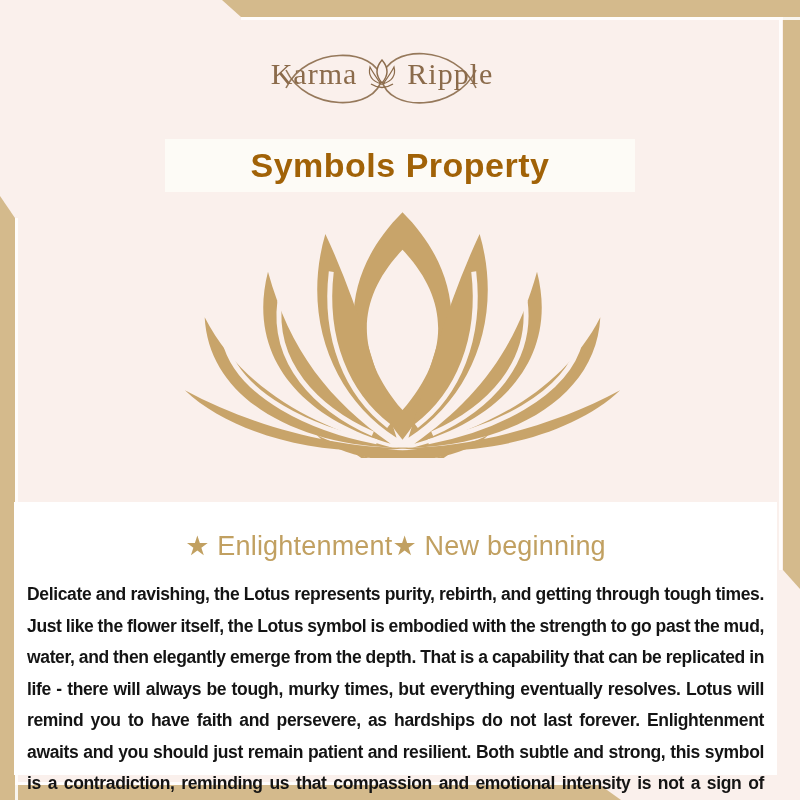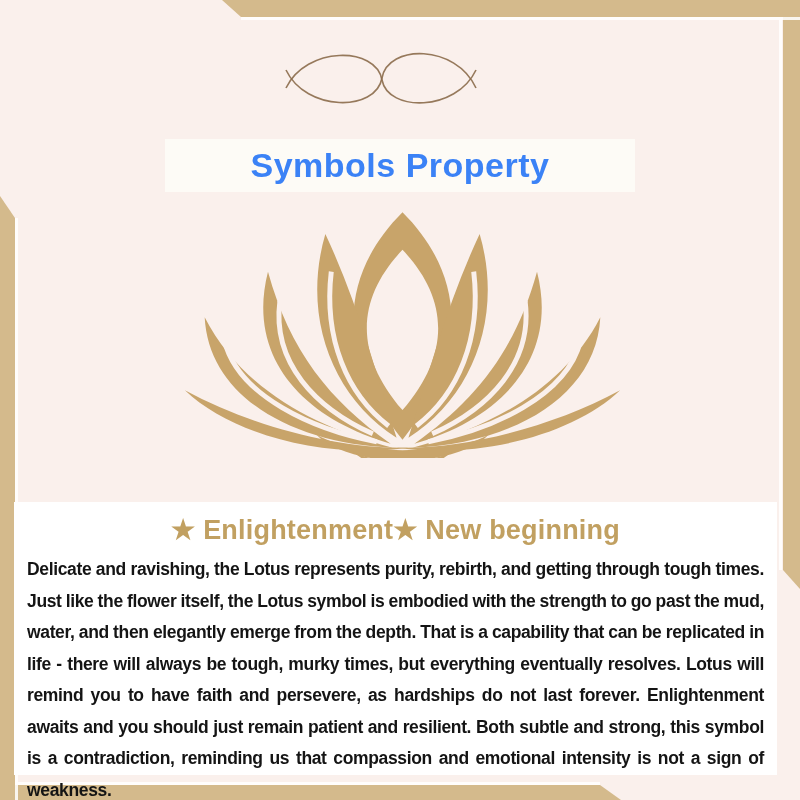--- a/index.html
+++ b/index.html
@@ -13,34 +13,34 @@
   .logo-swash{position:absolute;left:256px;top:42px;width:252px;height:72px;}
   .logo-row{position:absolute;left:256px;top:48px;width:252px;height:52px;
             display:flex;align-items:center;justify-content:center;gap:7px;}
   .logo-word{font-family:"Liberation Serif",serif;font-size:30px;color:#8b6b4b;
              letter-spacing:1px;line-height:1;}
   .logo-lotus{width:36px;height:34px;flex:0 0 auto;}
 
   
   .title-box{position:absolute;left:165px;top:139px;width:470px;height:53px;
              background:#fdfbf6;display:flex;align-items:center;justify-content:center;}
-  .title-text{font-size:34px;font-weight:700;color:#3b82f6;letter-spacing:.5px;}
+  .title-text{font-size:34px;font-weight:700;color:#a16207;letter-spacing:.5px;}
 
   
   .lotus-svg{position:absolute;left:175px;top:200px;width:455px;height:258px;}
 
   
   .banner{position:absolute;left:19px;top:450px;width:231px;height:38px;background:#c6a368;
           clip-path:polygon(0 0,100% 0,95.2% 100%,0 100%);
           display:flex;align-items:center;}
   .banner-text{color:#ffffff;font-size:23px;font-weight:600;letter-spacing:.5px;padding-left:19px;}
 
   
   .panel{position:absolute;left:14px;top:502px;width:763px;height:273px;background:#ffffff;}
-  .panel-heading{margin:0;padding-top:11px;text-align:center;font-size:27px;font-weight:700;
+  .panel-heading{margin:16px;padding-top:11px;text-align:center;font-size:27px;font-weight:400;
                  color:#c1a061;letter-spacing:.2px;line-height:34px;}
   .panel-paragraph{margin:7px 0 0 0;padding:0 13px;font-size:17.5px;font-weight:700;color:#141414;
                    line-height:31.5px;letter-spacing:-.35px;word-spacing:-.5px;text-align:justify;}
 </style>
 </head>
 <body>
 
 <div class="page">
 
   <svg class="frame-svg" viewBox="0 0 800 800">
@@ -55,20 +55,30 @@
       <polygon points="0,785 600,785 621,800 0,800" fill="#d4ba8c"></polygon>
       <rect x="15" y="218" width="3" height="582" fill="#ffffff" opacity="0.85"></rect>
       <rect x="18" y="782" width="582" height="3" fill="#ffffff" opacity="0.85"></rect>
     </g>
   </svg>
 
   <svg class="logo-swash" viewBox="0 0 252 72">
     <path d="M30,46 C50,4 120,4 126,38 C132,70 200,70 220,28" fill="none" stroke="#8b6b4b" stroke-width="1.6" opacity="0.9"></path>
     <path d="M30,28 C50,70 120,70 126,36 C132,2 200,2 220,46" fill="none" stroke="#8b6b4b" stroke-width="1.6" opacity="0.9"></path>
   </svg>
+  <div class="logo-row">
+    <span class="logo-word">Karma</span>
+    <svg class="logo-lotus" viewBox="0 0 36 34">
+      <path d="M18,3 C24,10 25,18 18,26 C11,18 12,10 18,3 Z" fill="#faf0ec" stroke="#8b6b4b" stroke-width="1.4"></path>
+      <path d="M6,10 C4,18 8,24 17,27 C12,20 9,16 6,10 Z" fill="#faf0ec" stroke="#8b6b4b" stroke-width="1.2"></path>
+      <path d="M30,10 C32,18 28,24 19,27 C24,20 27,16 30,10 Z" fill="#faf0ec" stroke="#8b6b4b" stroke-width="1.2"></path>
+      <path d="M7,27 Q18,34 29,27" fill="none" stroke="#8b6b4b" stroke-width="1.4"></path>
+    </svg>
+    <span class="logo-word">Ripple</span>
+  </div>
 
   <div class="title-box">
     <span class="title-text">Symbols Property</span>
   </div>
 
   <svg class="lotus-svg" viewBox="0 0 460 260">
 
     <path fill-rule="evenodd" fill="#c8a46a" d="M230,12 C290,72 302,152 230,242 C158,152 170,72 230,12 Z
          M230,50 C274,96 282,152 230,212 C178,152 186,96 230,50 Z"></path>
 

